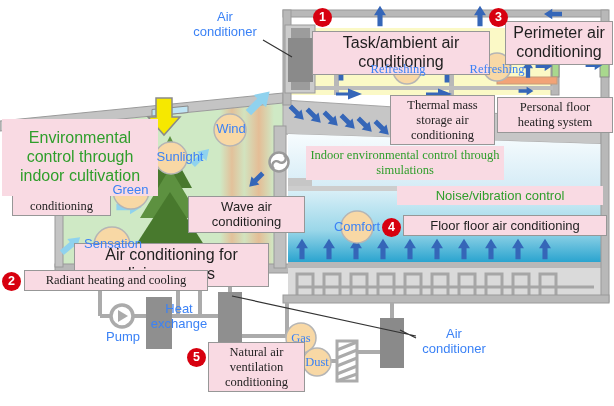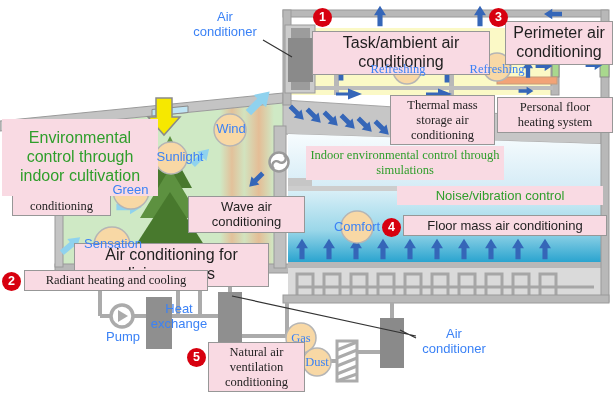--- a/index.html
+++ b/index.html
@@ -194,21 +194,21 @@
 <div class="badge" style="left:313px;top:8px">1</div>
 <div class="badge" style="left:2px;top:272px">2</div>
 <div class="badge" style="left:489px;top:8px">3</div>
 <div class="badge" style="left:382px;top:218px">4</div>
 <div class="badge" style="left:187px;top:348px">5</div>
 
 <div class="lbl f105" style="left:312px;top:31px;width:178px">Task/ambient air conditioning</div>
 <div class="lbl f12" style="left:505px;top:21px;width:108px">Perimeter air conditioning</div>
 <div class="lbl f125" style="left:390px;top:95px;width:105px">Thermal mass storage air conditioning</div>
 <div class="lbl f125" style="left:497px;top:97px;width:116px">Personal floor heating system</div>
-<div class="lbl f13" style="left:403px;top:215px;width:204px">Floor mass air conditioning</div>
+<div class="lbl f13" style="left:403px;top:215px;width:204px">Floor floor air conditioning</div>
 <div class="lbl f125" style="left:12px;top:166px;width:99px">Natural air ventilation conditioning</div>
 <div class="lbl f13" style="left:188px;top:196px;width:117px">Wave air conditioning</div>
 <div class="lbl f105" style="left:74px;top:243px;width:195px">Air conditioning for livingspaces</div>
 <div class="lbl f125" style="left:24px;top:270px;width:184px">Radiant heating and cooling</div>
 <div class="lbl f125" style="left:208px;top:342px;width:97px">Natural air ventilation conditioning</div>
 
 <div class="lbl green f105" style="left:2px;top:119px;width:156px;padding:10px 1px">Environmental control through indoor cultivation</div>
 <div class="lbl green f125" style="left:306px;top:146px;width:198px">Indoor environmental control through simulations</div>
 <div class="lbl green f13" style="left:397px;top:186px;width:206px">Noise/vibration control</div>
 

